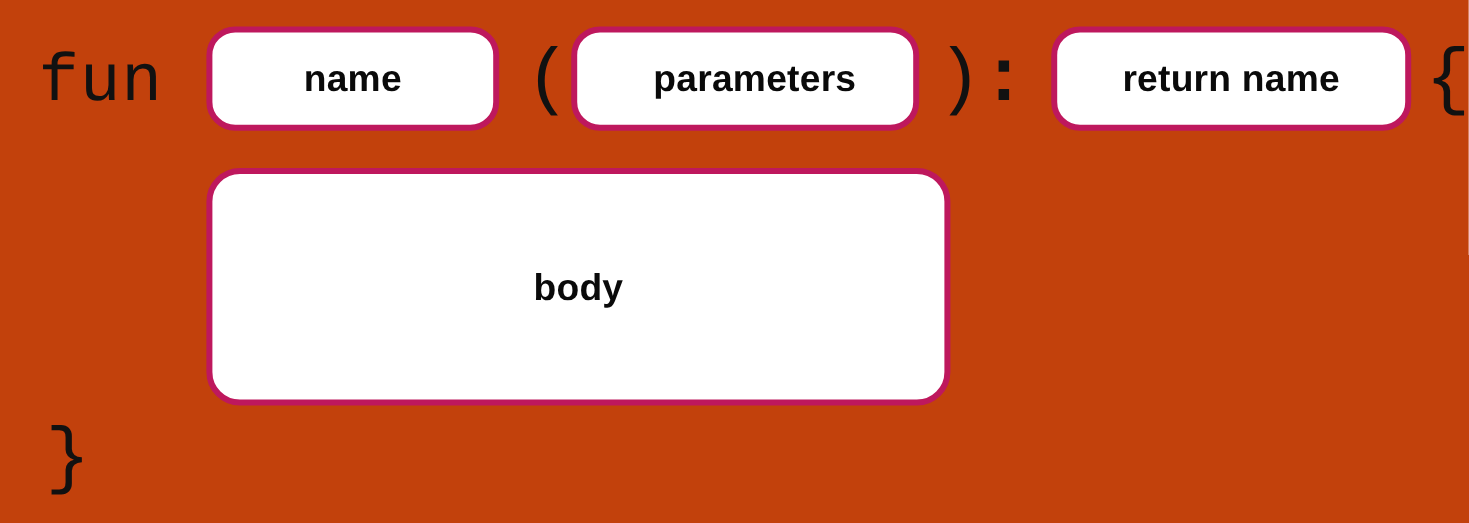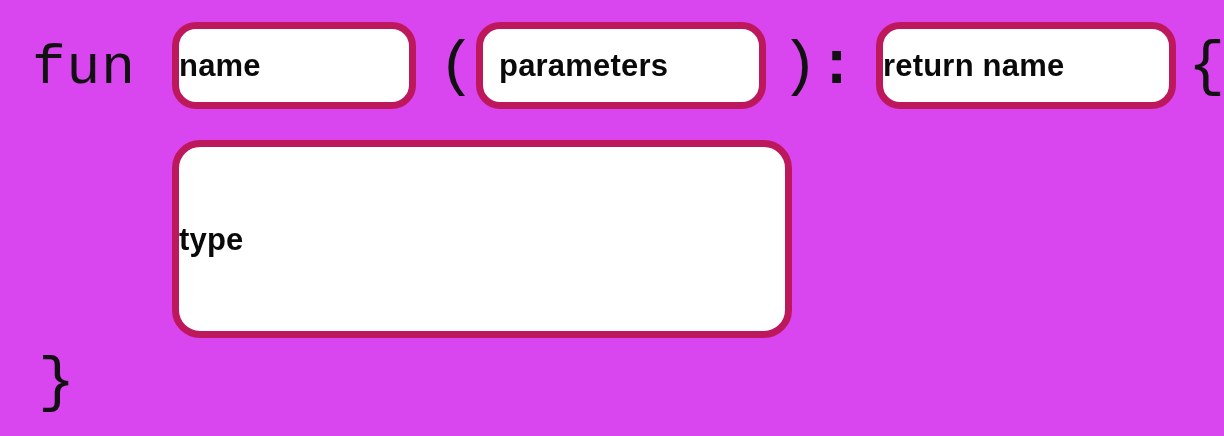--- a/index.html
+++ b/index.html
@@ -7,21 +7,21 @@
     padding: 0;
     background: #ffffff;
   }
   body {
     font-family: "Liberation Sans", sans-serif;
   }
   .canvas {
     position: relative;
     width: 1224px;
     height: 436px;
-    background: #d946ef;
+    background: #c2410c;
     overflow: hidden;
   }
   
   .code-token {
     position: absolute;
     font-family: "Liberation Mono", "DejaVu Sans Mono", monospace;
     color: #111111;
     font-weight: 400;
     white-space: pre;
     line-height: 1;
@@ -30,26 +30,26 @@
   .tok-lparen   { left: 438px;  top: 36px;  font-size: 62px; }
   .tok-rparen   { left: 781px;  top: 36px;  font-size: 62px; }
   .tok-colon    { left: 818px;  top: 36px;  font-size: 62px; font-weight: 700; }
   .tok-lbrace   { left: 1188px; top: 36px;  font-size: 62px; }
   .tok-rbrace   { left: 38px;   top: 352px; font-size: 62px; }
 
   
   .slot {
     position: absolute;
     box-sizing: border-box;
-    border: 7px solid #be185d;
+    border: 5px solid #be185d;
     border-radius: 24px;
     background: #ffffff;
     display: flex;
     align-items: center;
-    justify-content: flex-start;
+    justify-content: center;
   }
   .slot-label {
     font-family: "Liberation Sans", sans-serif;
     font-weight: 700;
     color: #0a0a0a;
     font-size: 31px;
     letter-spacing: 0.2px;
     line-height: 1;
     white-space: nowrap;
   }
@@ -80,18 +80,18 @@
 
   <span class="code-token tok-colon">:</span>
 
   <div class="slot slot-returntype">
     <span class="slot-label">return name</span>
   </div>
 
   <span class="code-token tok-lbrace">{</span>
 
   <div class="slot slot-body">
-    <span class="slot-label">type</span>
+    <span class="slot-label">body</span>
   </div>
 
   <span class="code-token tok-rbrace">}</span>
 
 </div>
 
 </body></html>

